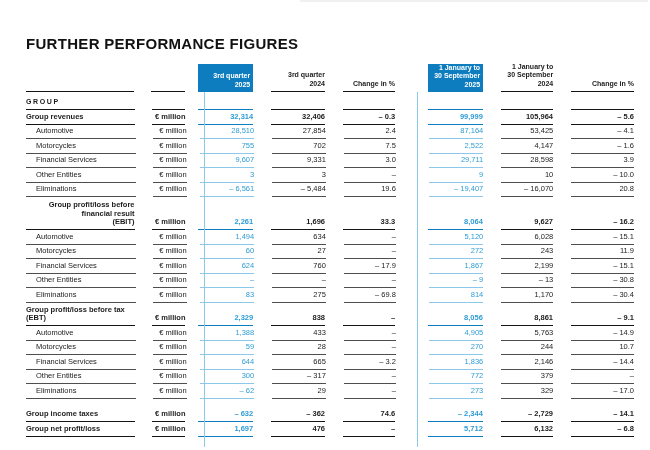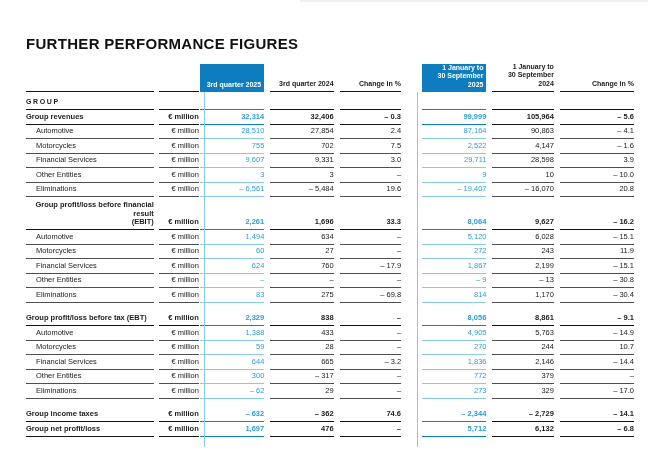--- a/index.html
+++ b/index.html
@@ -4,21 +4,21 @@
 <style>
   html,body{margin:0;padding:0;background:#fff;}
   body{width:650px;height:450px;overflow:hidden;position:relative;
        font-family:"Liberation Sans",sans-serif;color:#1c1c1c;
        -webkit-font-smoothing:antialiased;}
   .edge-line{position:absolute;top:0;left:300px;width:348px;height:2px;
        background:#f0f0f0;border-radius:2px;}
   .title{position:absolute;left:26px;top:25px;font-size:15px;font-weight:bold;
        letter-spacing:.3px;color:#111;white-space:nowrap;}
   .tbl{position:absolute;left:26px;top:64px;width:608px;}
-  .r{display:flex;align-items:stretch;position:relative;}
+  .r{display:flex;align-items:stretch;position:relative;gap:12px;}
   .c{display:flex;align-items:flex-end;box-sizing:border-box;padding-bottom:2.5px;
      font-size:7.5px;line-height:8.5px;}
   .num{justify-content:flex-end;text-align:right;}
   
   .w0{width:131px;}
   .w1{width:41px;margin-left:5px;}
   .w2{width:66px;margin-left:1px;}
   .w3{width:65px;margin-left:6px;}
   .w4{width:63px;margin-left:6px;}
   .w5{width:66px;margin-left:21px;}
@@ -89,21 +89,21 @@
         <div class="c w6 num bd th bold">105,964</div>
         <div class="c w7 num bd th bold">– 5.6</div>
       </div>
       <div class="r row">
         <div class="c w0 bd indent">Automotive</div>
         <div class="c w1 num bd">€ million</div>
         <div class="c w2 num bb t-blue">28,510</div>
         <div class="c w3 num bd">27,854</div>
         <div class="c w4 num bd">2.4</div>
         <div class="c w5 num bb t-blue">87,164</div>
-        <div class="c w6 num bd">90,863</div>
+        <div class="c w6 num bd">53,425</div>
         <div class="c w7 num bd">– 4.1</div>
       </div>
       <div class="r row">
         <div class="c w0 bd indent">Motorcycles</div>
         <div class="c w1 num bd">€ million</div>
         <div class="c w2 num bb t-blue">755</div>
         <div class="c w3 num bd">702</div>
         <div class="c w4 num bd">7.5</div>
         <div class="c w5 num bb t-blue">2,522</div>
         <div class="c w6 num bd">4,147</div>

